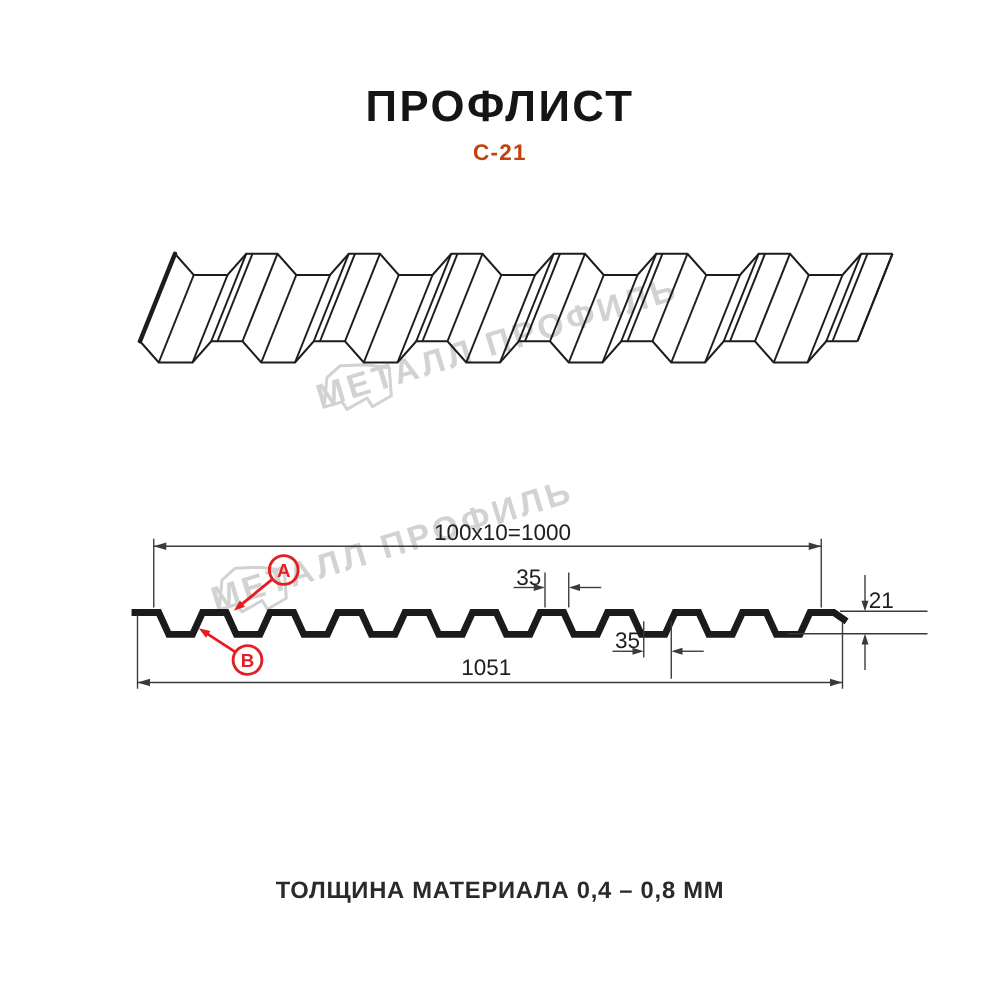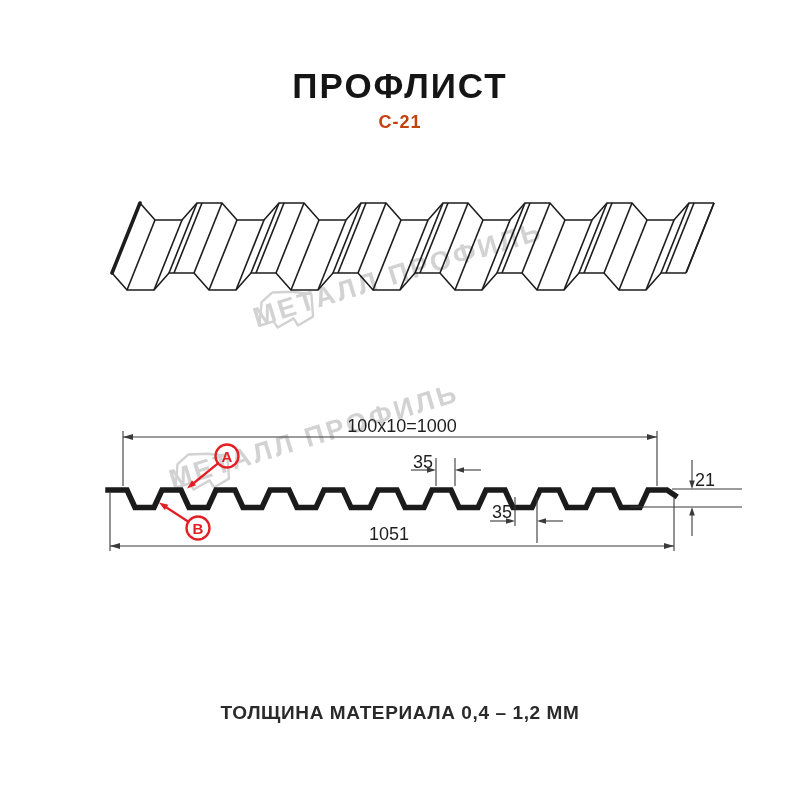--- a/index.html
+++ b/index.html
@@ -158,14 +158,14 @@
     </g>
 
     <g>
       <line class="red" x1="188.4" y1="521.7" x2="165" y2="506.5" stroke-width="1.8"></line>
       <polygon class="redfill" points="159,502.5 168.3,504.7 164.8,510.1"></polygon>
       <circle class="red" cx="198" cy="528" r="11.5"></circle>
       <text class="redtxt" x="198" y="533.5" text-anchor="middle">B</text>
     </g>
   </svg>
 
-  <div class="thickness">ТОЛЩИНА МАТЕРИАЛА 0,4 – 1,2 ММ</div>
+  <div class="thickness">ТОЛЩИНА МАТЕРИАЛА 0,4 – 0,8 ММ</div>
 </div>
 
 </body></html>

